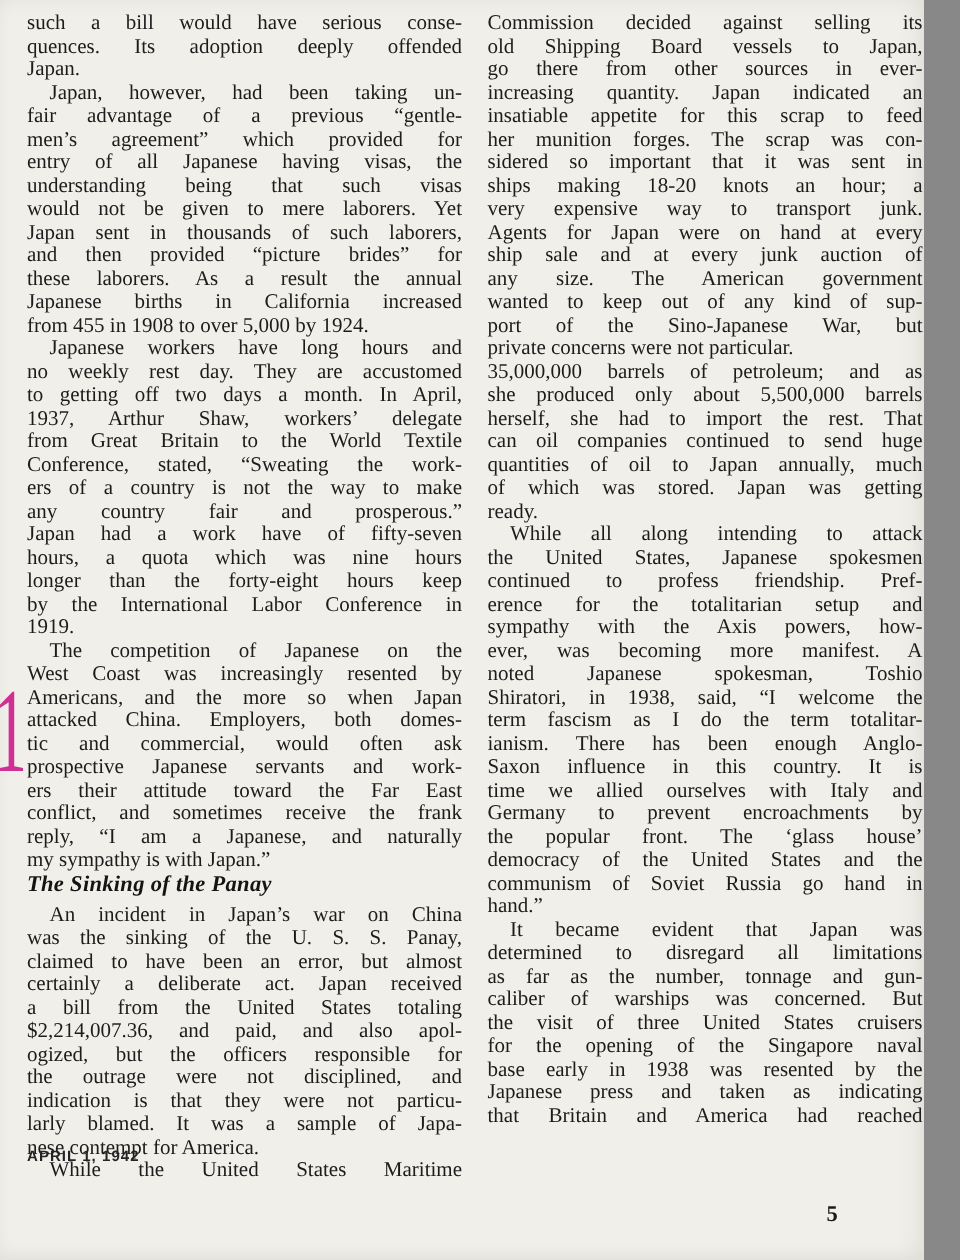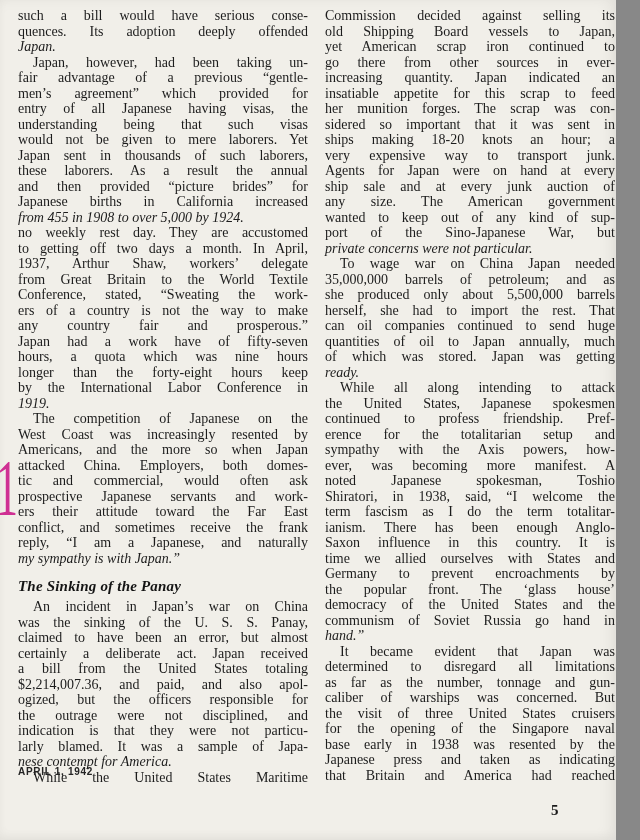--- a/index.html
+++ b/index.html
@@ -18,27 +18,27 @@
   .col{width:290px;}
   .line{
     font-size:14px;line-height:15.5px;height:15.5px;
     color:#1c1c1c;
     text-align:justify;
     text-align-last:justify;
     text-justify:inter-word;
     white-space:normal;
     overflow:visible;
   }
-  .line.end{text-align-last:left;font-style:italic;}
+  .line.end{text-align-last:left;}
   .line.indent{padding-left:15px;}
   .heading{
     font-size:15px;line-height:16px;
     font-style:italic;font-weight:bold;
     color:#141414;
-    margin:12px 0 5px 0;
+    margin:0 0 5px 0;
     letter-spacing:0.2px;
   }
   .margin-mark{
     position:absolute;left:-4px;top:448px;
     font-size:80px;line-height:1;
     font-family:"Liberation Serif",serif;
     transform:scaleX(0.55);
     transform-origin:top left;
   }
   .footer-date{
@@ -61,24 +61,25 @@
         <div class="line">such a bill would have serious conse-</div>
         <div class="line">quences. Its adoption deeply offended</div>
         <div class="line end">Japan.</div>
         <div class="line indent">Japan, however, had been taking un-</div>
         <div class="line">fair advantage of a previous “gentle-</div>
         <div class="line">men’s agreement” which provided for</div>
         <div class="line">entry of all Japanese having visas, the</div>
         <div class="line">understanding being that such visas</div>
         <div class="line">would not be given to mere laborers. Yet</div>
         <div class="line">Japan sent in thousands of such laborers,</div>
+        <div class="line">and then provided “picture brides” for</div>
         <div class="line">these laborers. As a result the annual</div>
-        <div class="line">and then provided “picture brides” for</div>
         <div class="line">Japanese births in California increased</div>
         <div class="line end">from 455 in 1908 to over 5,000 by 1924.</div>
+        <div class="line indent">Japanese workers have long hours and</div>
         <div class="line">no weekly rest day. They are accustomed</div>
         <div class="line">to getting off two days a month. In April,</div>
         <div class="line">1937, Arthur Shaw, workers’ delegate</div>
         <div class="line">from Great Britain to the World Textile</div>
         <div class="line">Conference, stated, “Sweating the work-</div>
         <div class="line">ers of a country is not the way to make</div>
         <div class="line">any country fair and prosperous.”</div>
         <div class="line">Japan had a work have of fifty-seven</div>
         <div class="line">hours, a quota which was nine hours</div>
         <div class="line">longer than the forty-eight hours keep</div>
@@ -104,54 +105,52 @@
         <div class="line">ogized, but the officers responsible for</div>
         <div class="line">the outrage were not disciplined, and</div>
         <div class="line">indication is that they were not particu-</div>
         <div class="line">larly blamed. It was a sample of Japa-</div>
         <div class="line end">nese contempt for America.</div>
         <div class="line indent">While the United States Maritime</div>
       </div>
     <div class="col">
         <div class="line">Commission decided against selling its</div>
         <div class="line">old Shipping Board vessels to Japan,</div>
-        <div class="line">yet American scrap iron continued to</div>
         <div class="line">go there from other sources in ever-</div>
         <div class="line">increasing quantity. Japan indicated an</div>
         <div class="line">insatiable appetite for this scrap to feed</div>
         <div class="line">her munition forges. The scrap was con-</div>
         <div class="line">sidered so important that it was sent in</div>
         <div class="line">ships making 18-20 knots an hour; a</div>
         <div class="line">very expensive way to transport junk.</div>
         <div class="line">Agents for Japan were on hand at every</div>
         <div class="line">ship sale and at every junk auction of</div>
         <div class="line">any size. The American government</div>
         <div class="line">wanted to keep out of any kind of sup-</div>
         <div class="line">port of the Sino-Japanese War, but</div>
         <div class="line end">private concerns were not particular.</div>
-        <div class="line indent">To wage war on China Japan needed</div>
         <div class="line">35,000,000 barrels of petroleum; and as</div>
         <div class="line">she produced only about 5,500,000 barrels</div>
         <div class="line">herself, she had to import the rest. That</div>
         <div class="line">can oil companies continued to send huge</div>
         <div class="line">quantities of oil to Japan annually, much</div>
         <div class="line">of which was stored. Japan was getting</div>
         <div class="line end">ready.</div>
         <div class="line indent">While all along intending to attack</div>
         <div class="line">the United States, Japanese spokesmen</div>
         <div class="line">continued to profess friendship. Pref-</div>
         <div class="line">erence for the totalitarian setup and</div>
         <div class="line">sympathy with the Axis powers, how-</div>
         <div class="line">ever, was becoming more manifest. A</div>
         <div class="line">noted Japanese spokesman, Toshio</div>
         <div class="line">Shiratori, in 1938, said, “I welcome the</div>
         <div class="line">term fascism as I do the term totalitar-</div>
         <div class="line">ianism. There has been enough Anglo-</div>
         <div class="line">Saxon influence in this country. It is</div>
-        <div class="line">time we allied ourselves with States and</div>
+        <div class="line">time we allied ourselves with Italy and</div>
         <div class="line">Germany to prevent encroachments by</div>
         <div class="line">the popular front. The ‘glass house’</div>
         <div class="line">democracy of the United States and the</div>
         <div class="line">communism of Soviet Russia go hand in</div>
         <div class="line end">hand.”</div>
         <div class="line indent">It became evident that Japan was</div>
         <div class="line">determined to disregard all limitations</div>
         <div class="line">as far as the number, tonnage and gun-</div>
         <div class="line">caliber of warships was concerned. But</div>
         <div class="line">the visit of three United States cruisers</div>

